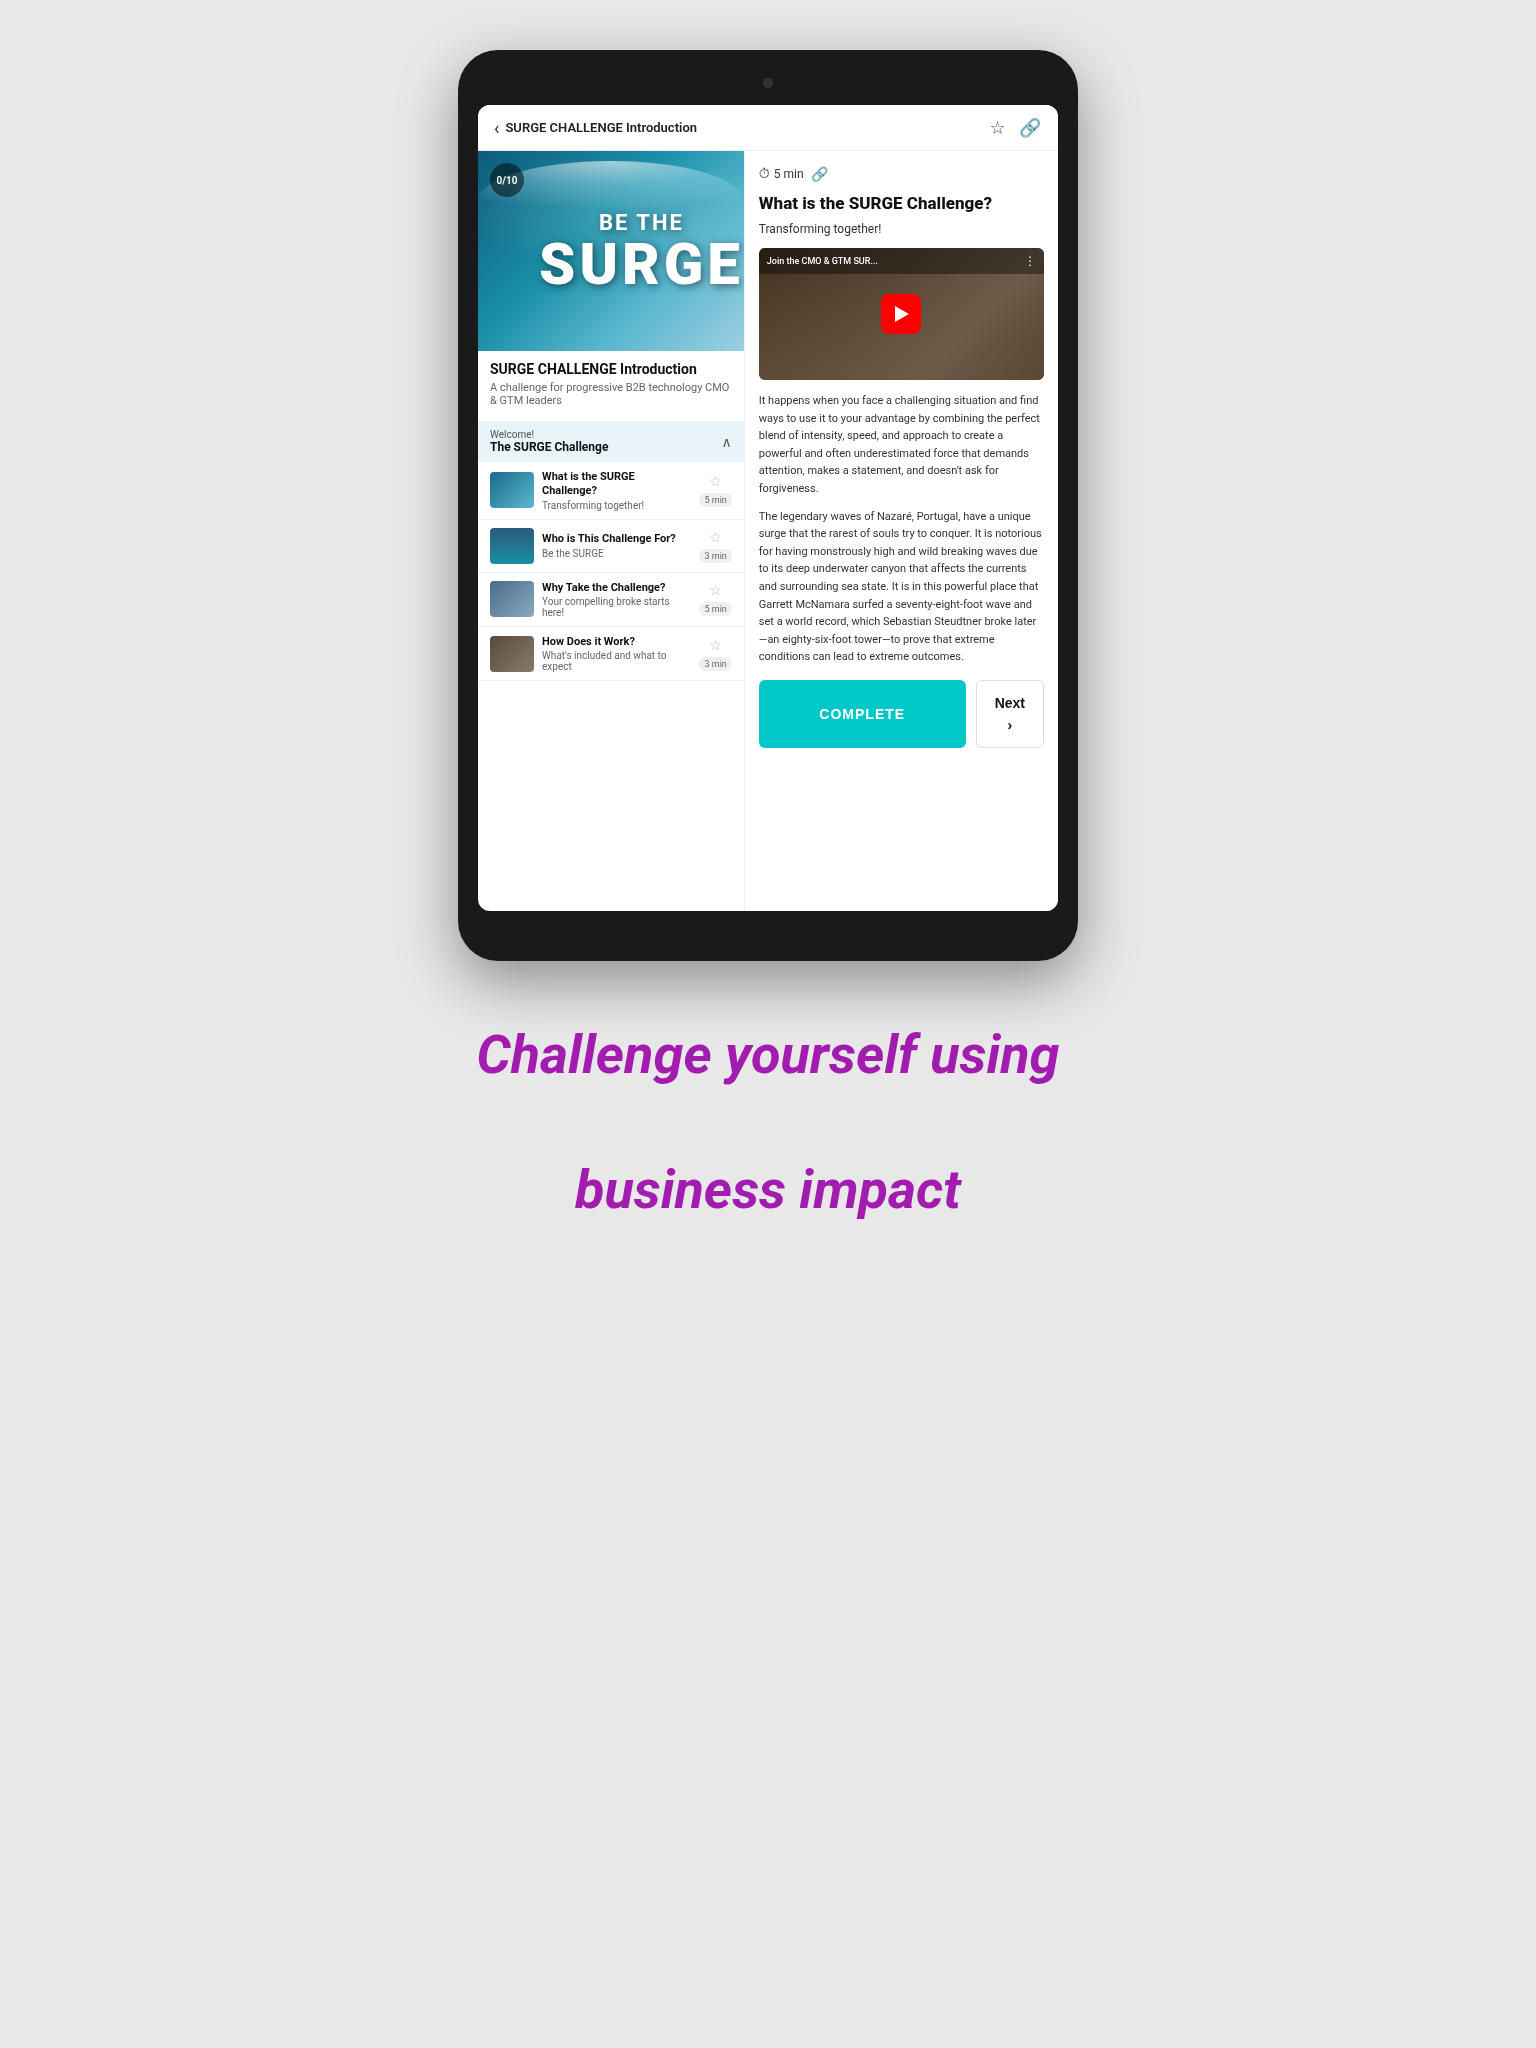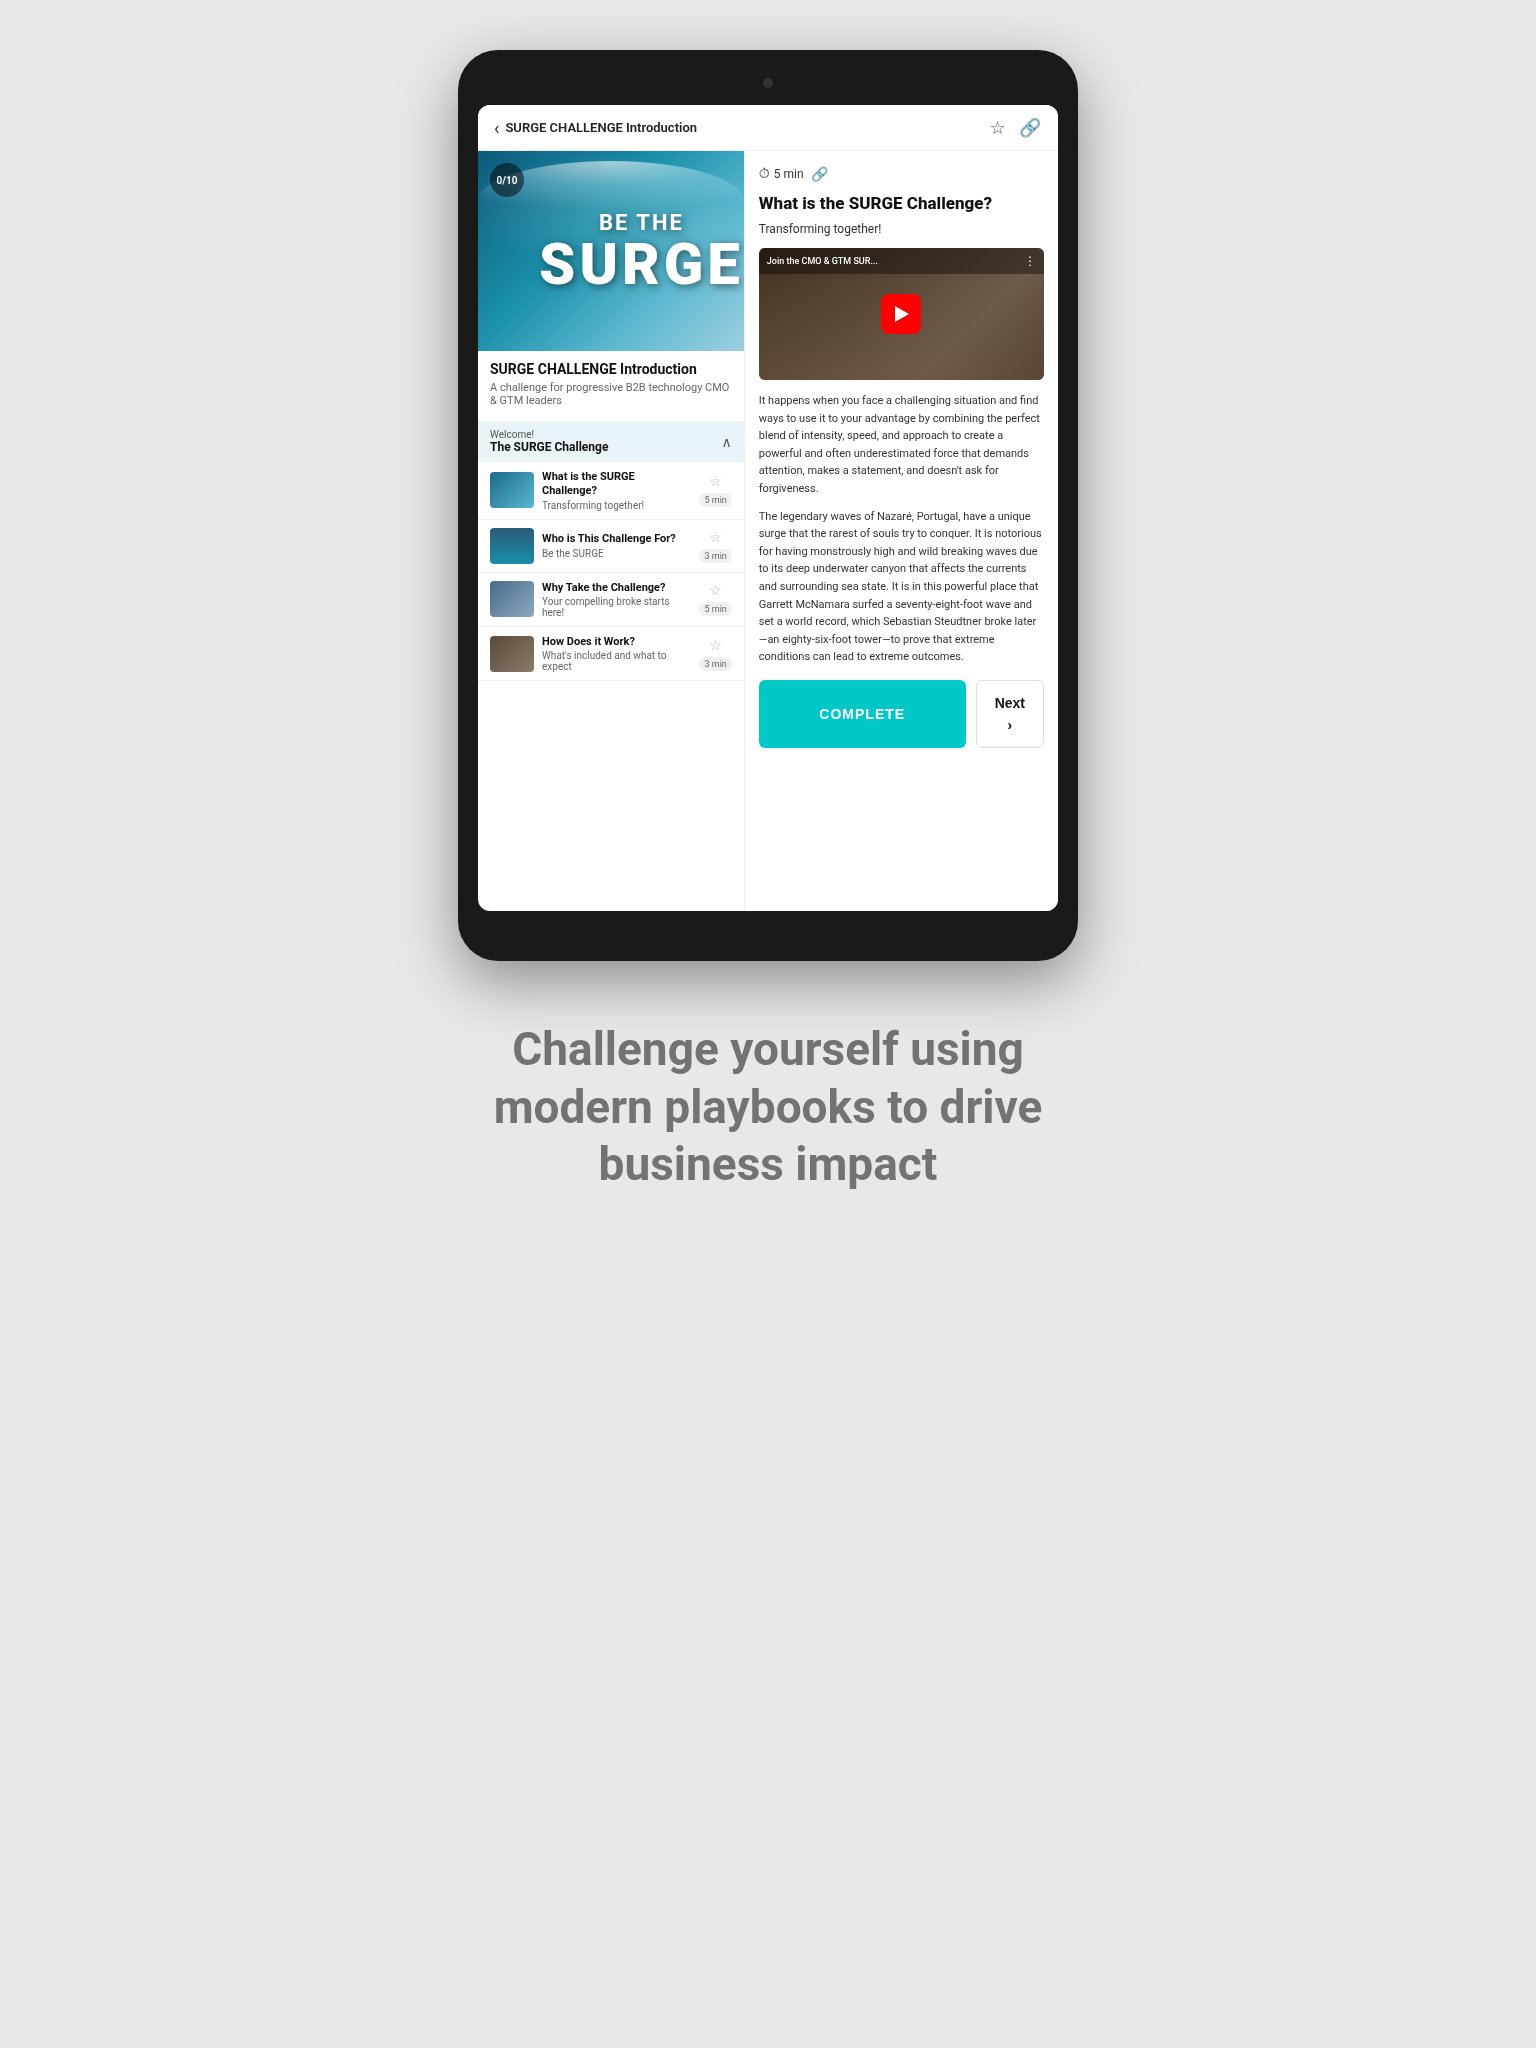--- a/index.html
+++ b/index.html
@@ -467,24 +467,25 @@
     }
 
     
     .bottom-tagline {
       text-align: center;
       padding: 60px 80px 80px 80px;
       color: #aaa;
     }
 
     .tagline-text {
-      font-size: 46px;
+      font-size: 54px;
       font-weight: 700;
       line-height: 1.25;
-      color: #737373;
+      color: #a21caf;
+      font-style: italic;
     }
   </style>
 </head>
 <body>
 
 <div class="tablet">
   <div class="tablet-camera"></div>
 
   <div class="tablet-screen">
 
@@ -627,16 +628,16 @@
 
       </div>
     </div>
 
   </div>
 </div>
 
 <div class="bottom-tagline">
   <div class="tagline-text">
     <span>Challenge yourself using</span><br>
-    <span>modern playbooks to drive</span><br>
+    <br>
     <span>business impact</span>
   </div>
 </div>
 
 </body></html>

